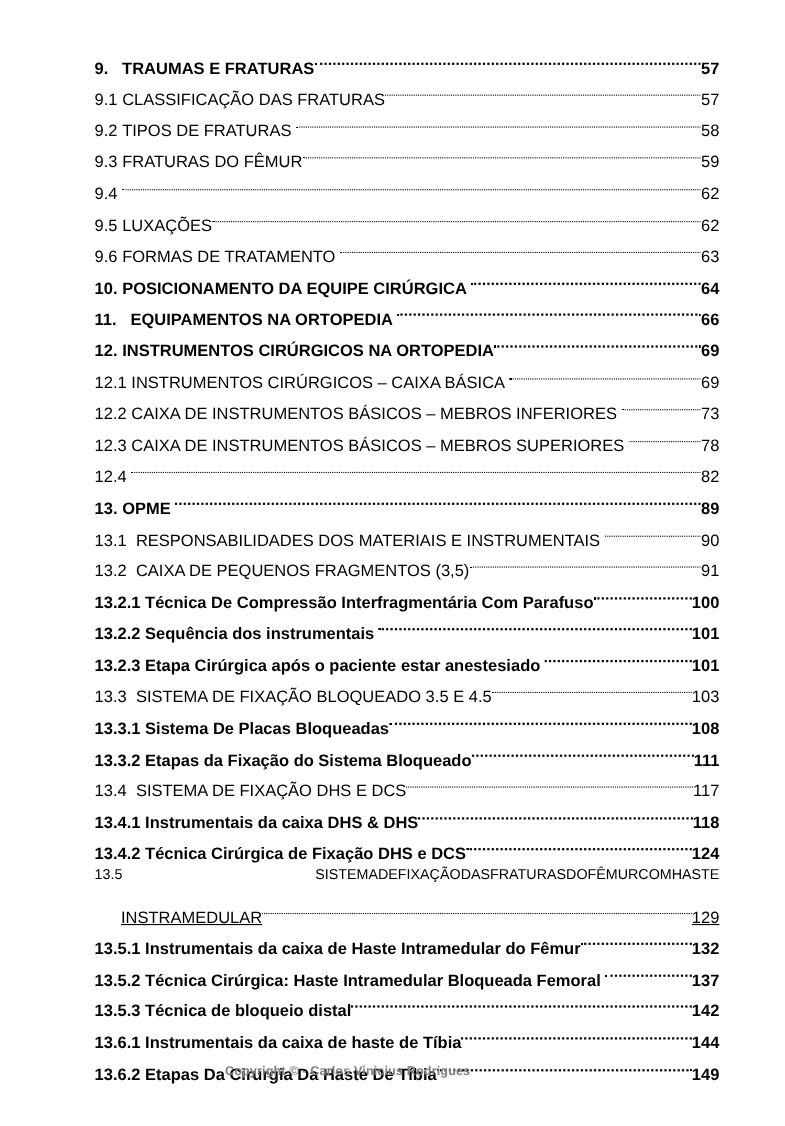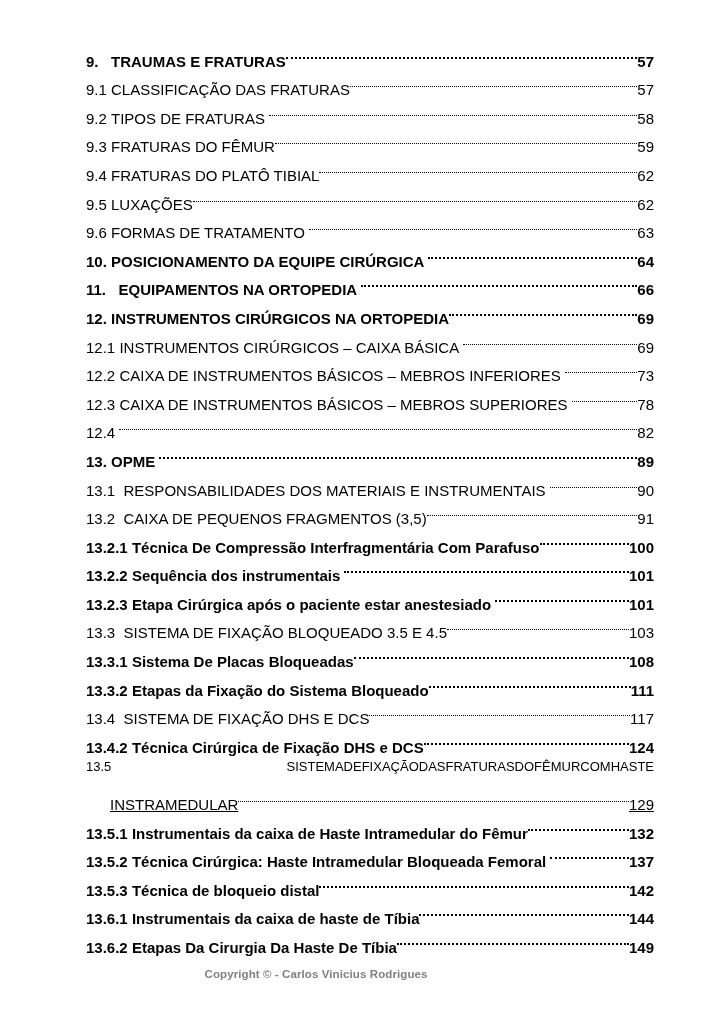--- a/index.html
+++ b/index.html
@@ -162,21 +162,20 @@
         <div class="row">
           <span class="num">9.3 </span>
           <span class="title">FRATURAS DO FÊMUR</span>
           <span class="leader"></span>
           <span class="pg">59</span>
         </div>
       </div>
       <div class="toc-entry n">
         <div class="row">
           <span class="num">9.4 </span>
-          <span class="title">FRATURAS DO PLATÔ TIBIAL</span>
           <span class="leader"></span>
           <span class="pg">62</span>
         </div>
       </div>
       <div class="toc-entry n">
         <div class="row">
           <span class="num">9.5 </span>
           <span class="title">LUXAÇÕES</span>
           <span class="leader"></span>
           <span class="pg">62</span>
@@ -316,20 +315,28 @@
           <span class="leader"></span>
           <span class="pg">111</span>
         </div>
       </div>
       <div class="toc-entry n">
         <div class="row">
           <span class="num">13.4  </span>
           <span class="title">SISTEMA DE FIXAÇÃO DHS E DCS</span>
           <span class="leader"></span>
           <span class="pg">117</span>
+        </div>
+      </div>
+      <div class="toc-entry b">
+        <div class="row">
+          <span class="num">13.4.1 </span>
+          <span class="title">Instrumentais da caixa DHS &amp; DHS</span>
+          <span class="leader"></span>
+          <span class="pg">118</span>
         </div>
       </div>
       <div class="toc-entry b">
         <div class="row">
           <span class="num">13.4.2 </span>
           <span class="title">Técnica Cirúrgica de Fixação DHS e DCS</span>
           <span class="leader"></span>
           <span class="pg">124</span>
         </div>
       </div>

